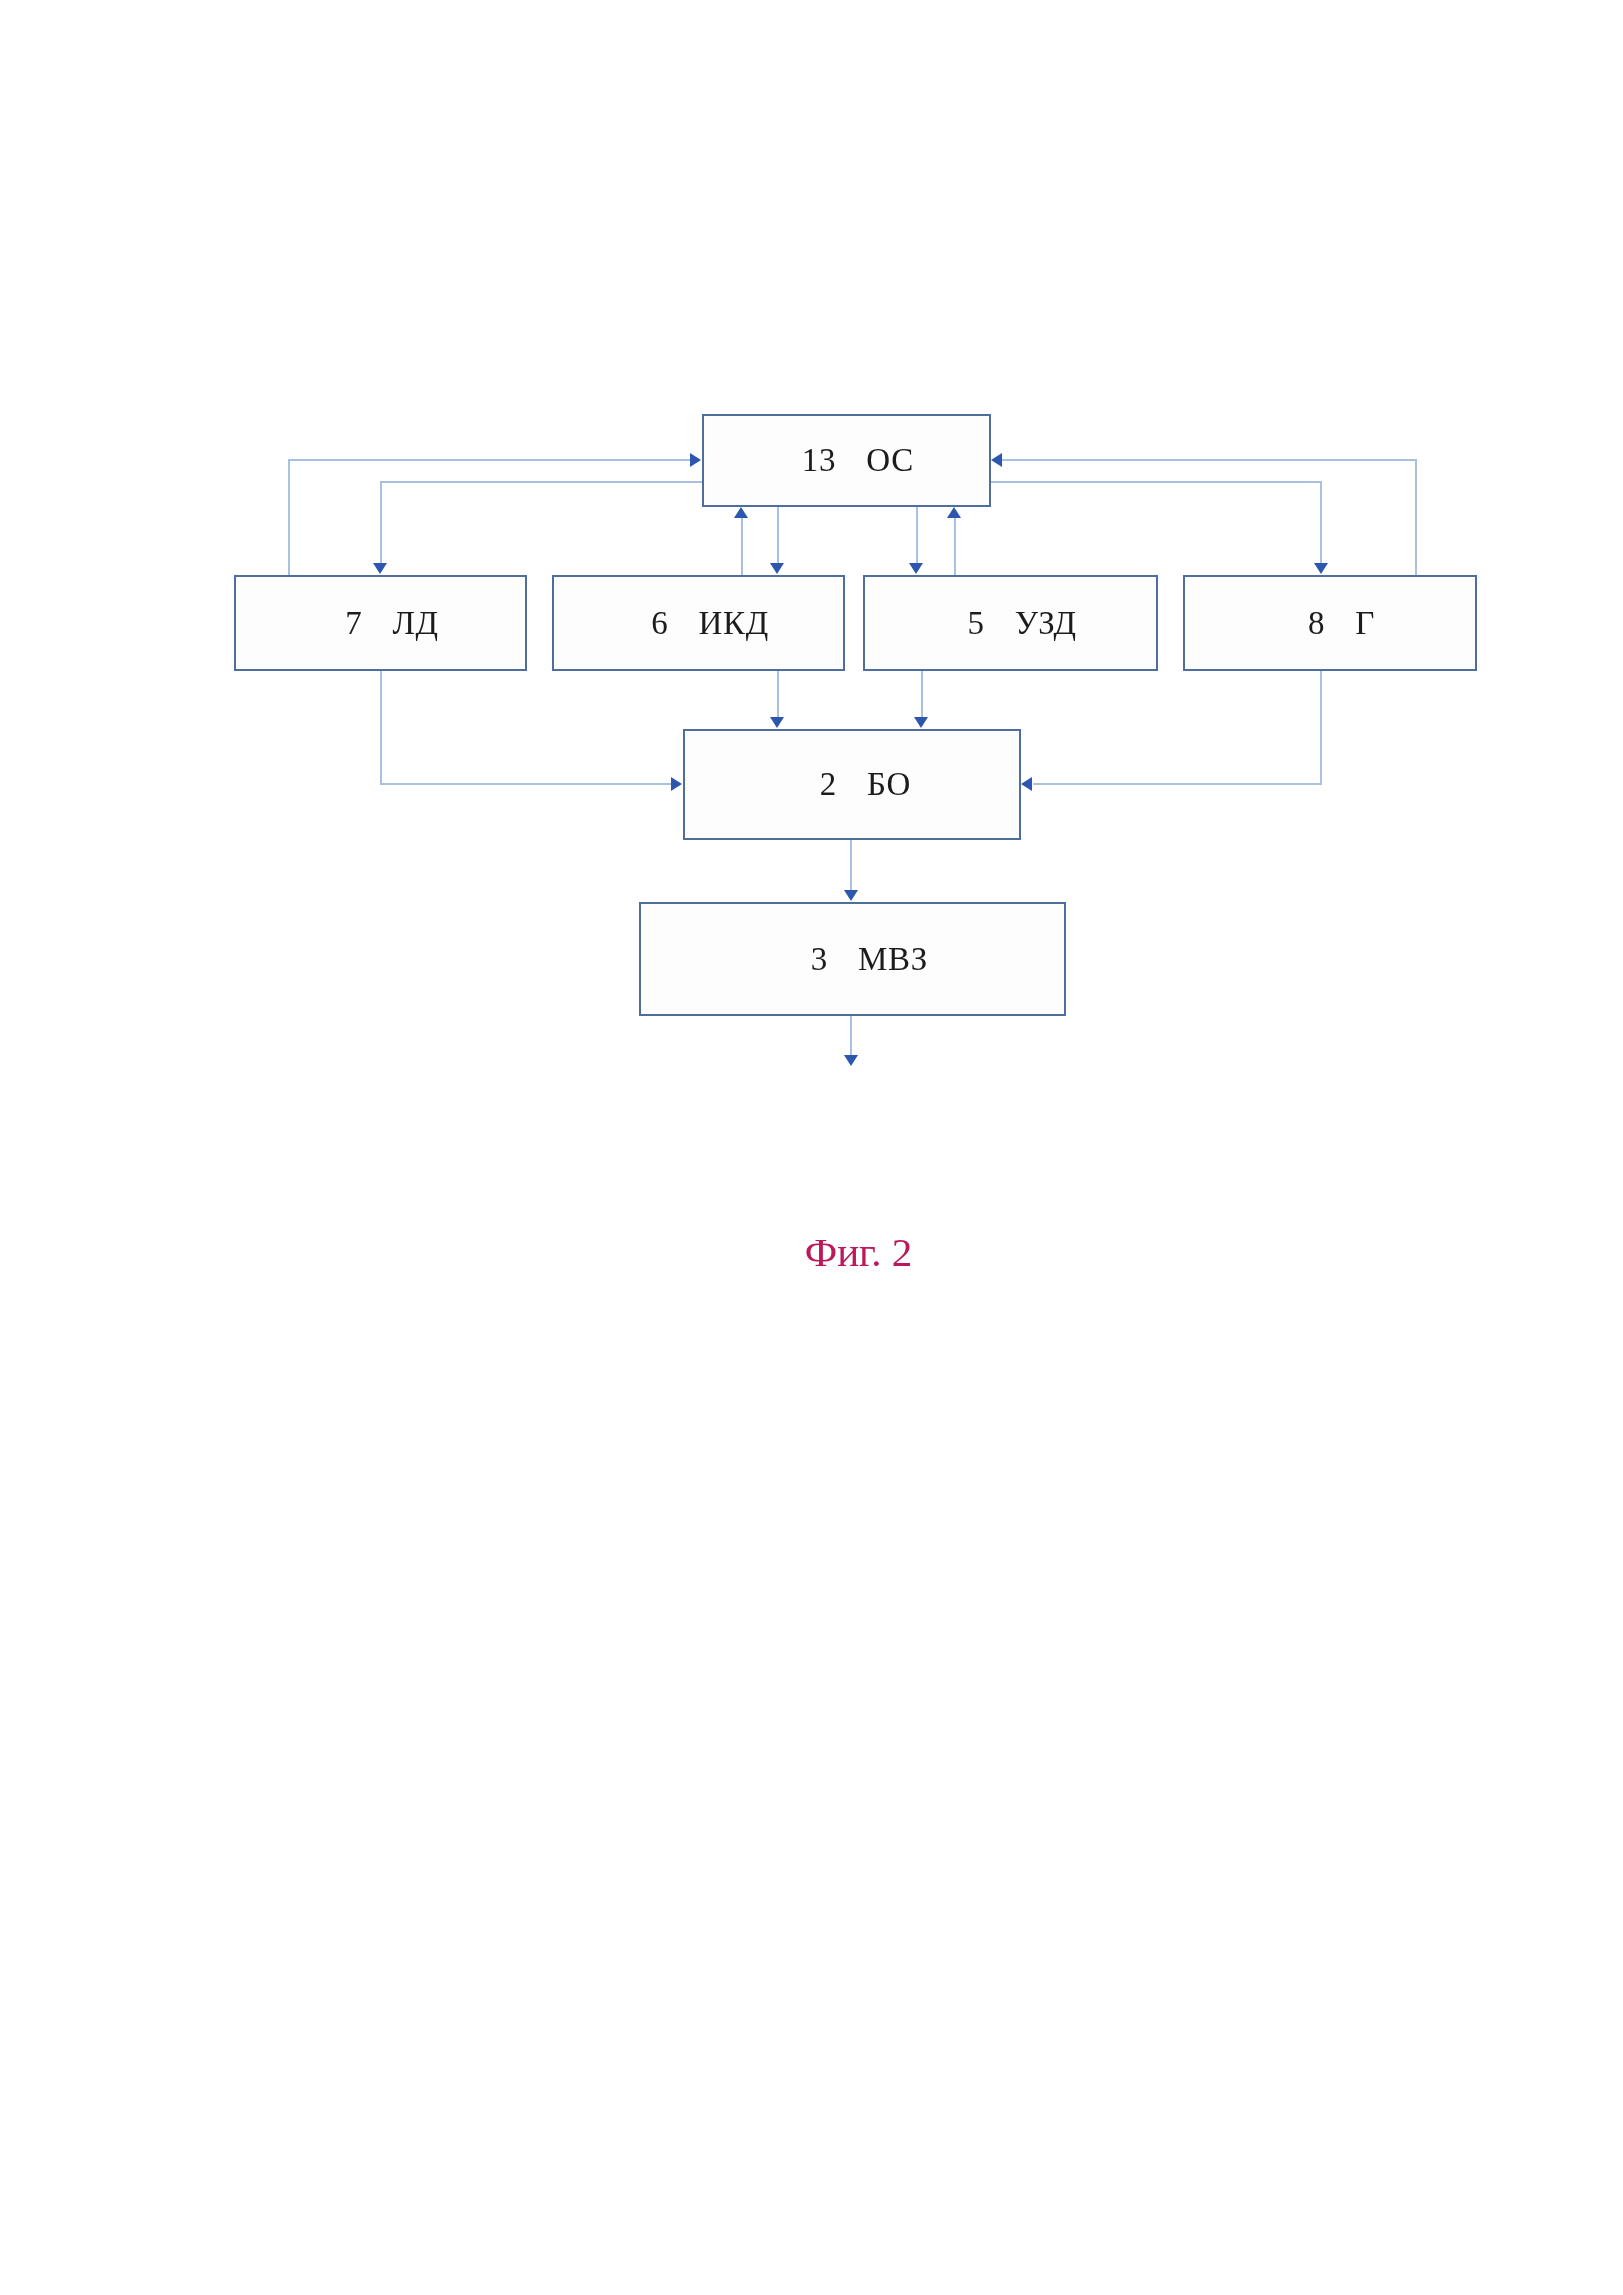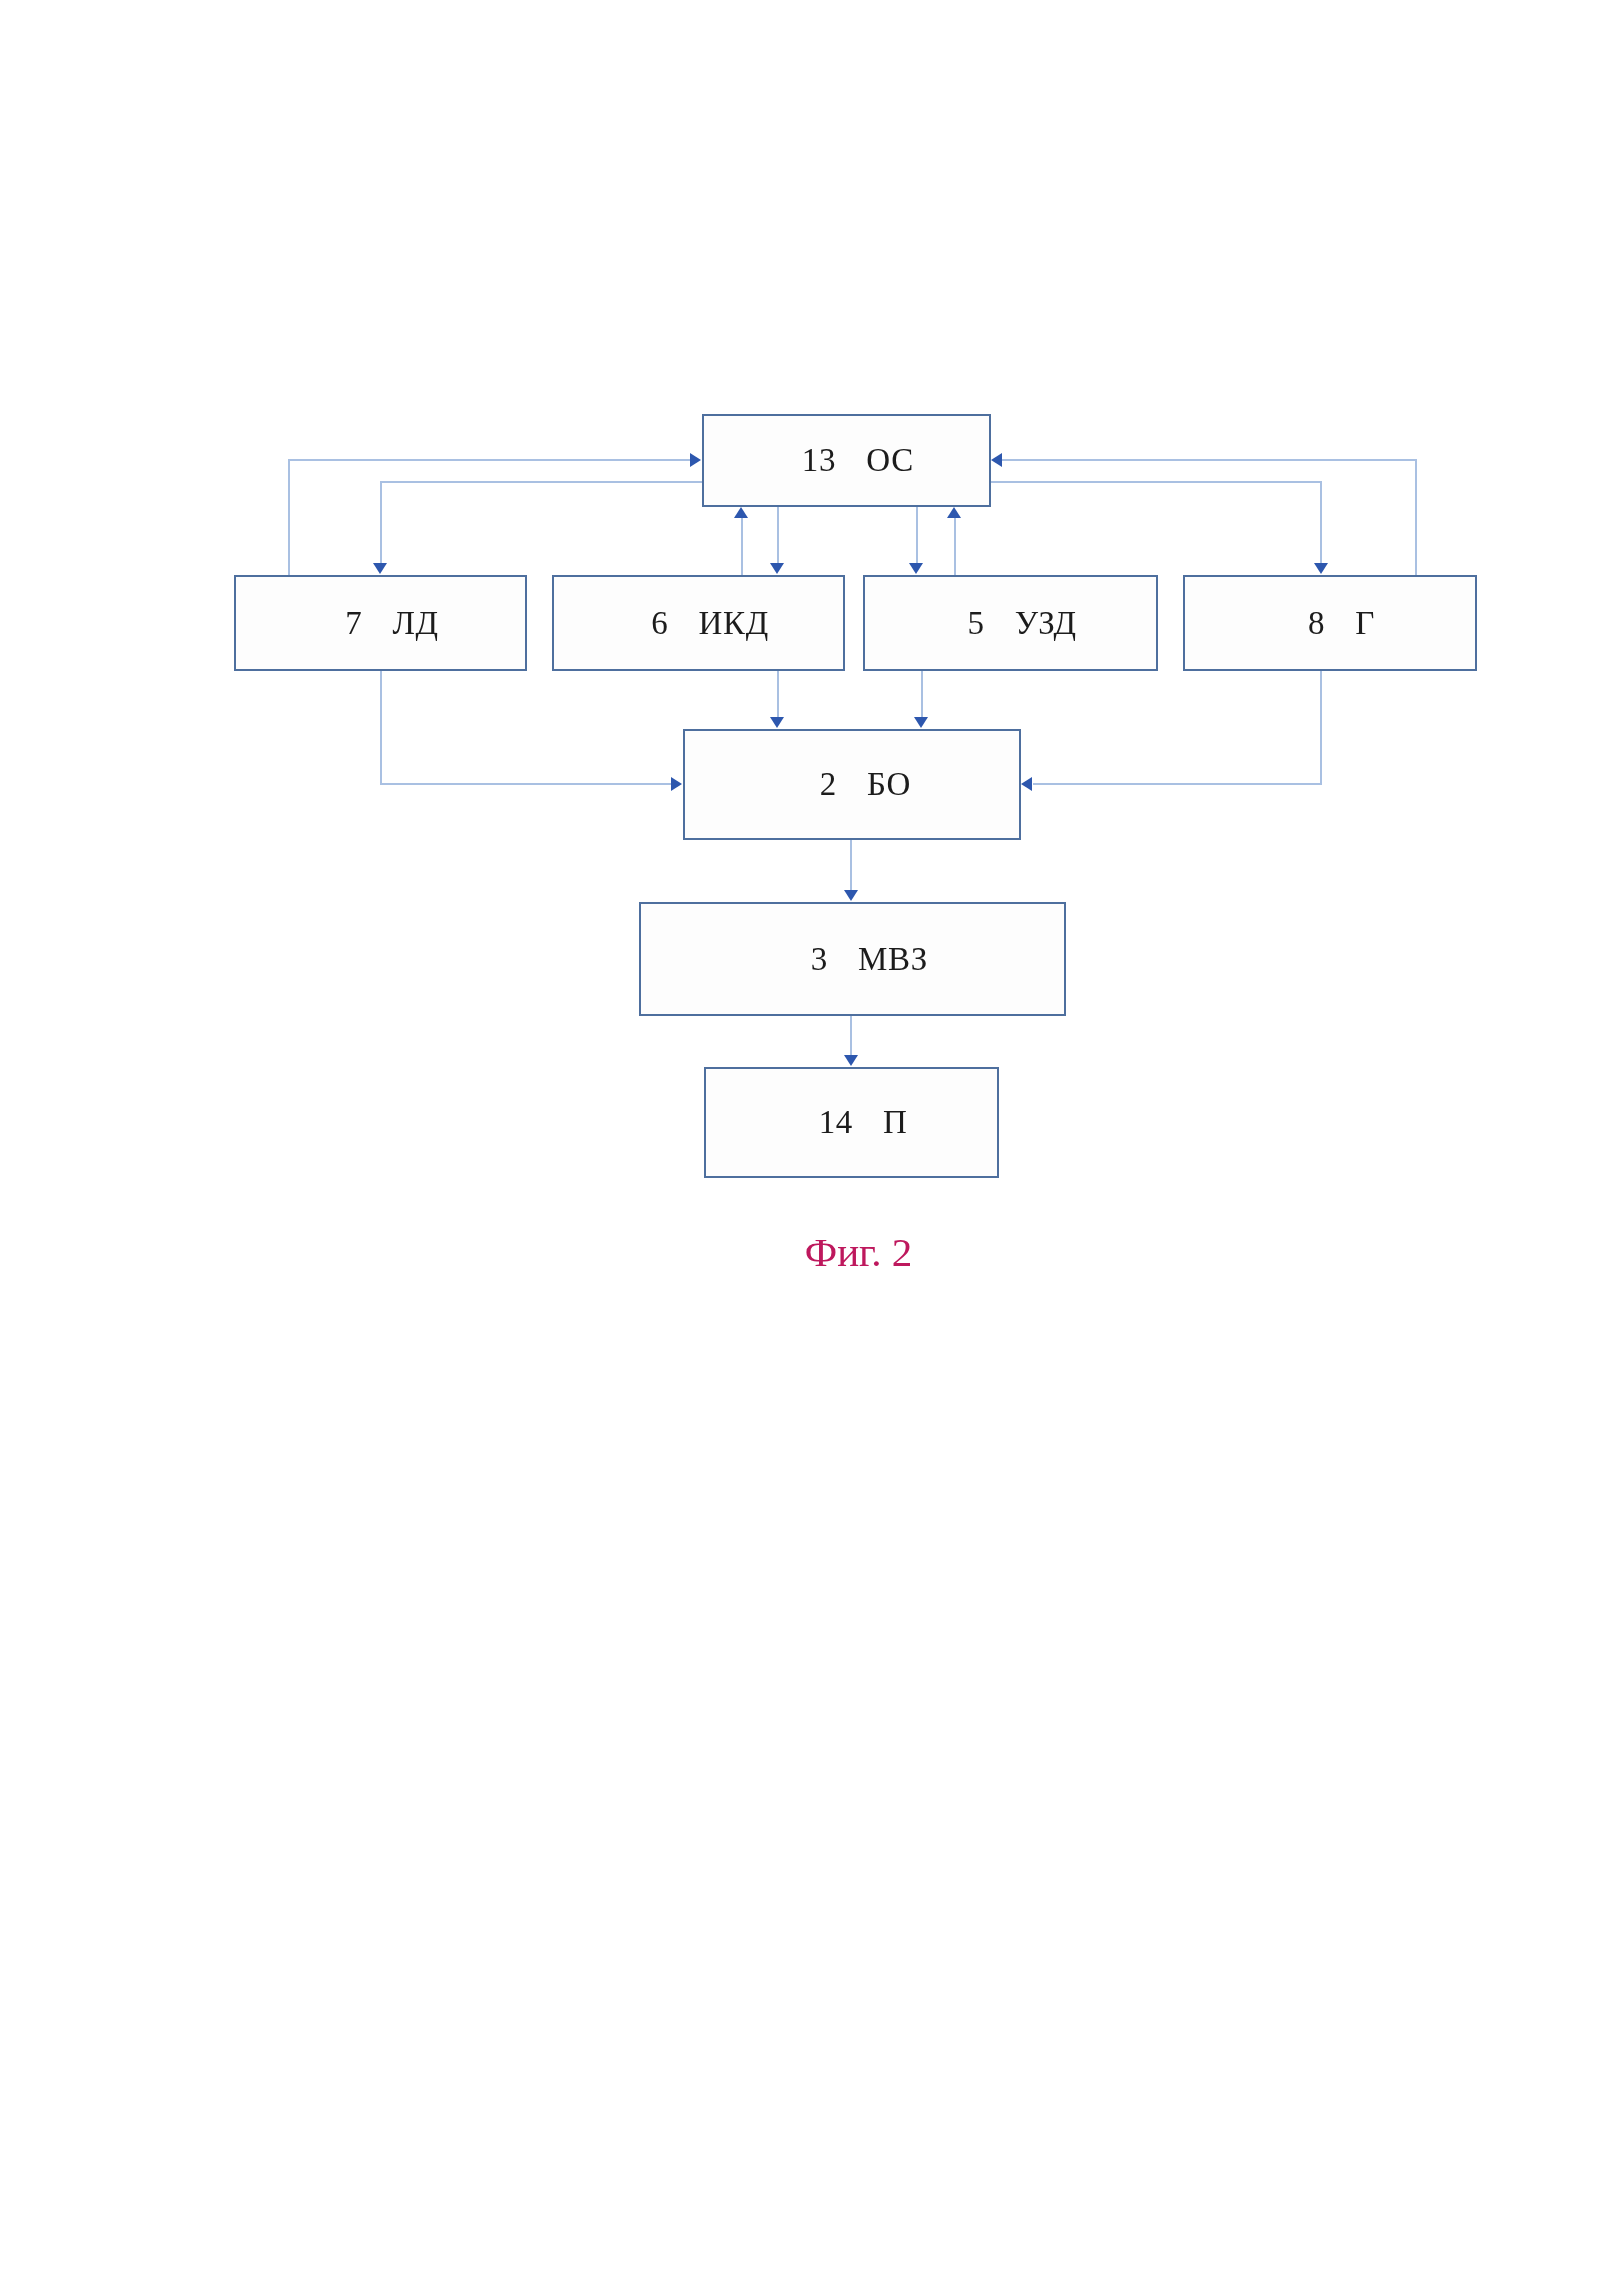--- a/index.html
+++ b/index.html
@@ -100,26 +100,20 @@
     </div>
   </div>
 
   <div class="block" style="left:639px;top:902px;width:427px;height:114px;">
     <div class="label-row">
       <span>3</span>
       <span>МВЗ</span>
     </div>
   </div>
 
-  <div class="block" style="left:704px;top:1067px;width:295px;height:111px;">
-    <div class="label-row">
-      <span>14</span>
-      <span>П</span>
-    </div>
-  </div>
 
   <div class="v-line" style="left:288px;top:460px;height:115px;"></div>
   <div class="h-line" style="left:288px;top:459px;width:403px;"></div>
   <div class="arrow right" style="left:690px;top:453px;"></div>
 
   <div class="h-line" style="left:380px;top:481px;width:322px;"></div>
   <div class="v-line" style="left:380px;top:481px;height:83px;"></div>
   <div class="arrow down" style="left:373px;top:563px;"></div>
 
   <div class="v-line" style="left:1415px;top:460px;height:115px;"></div>

